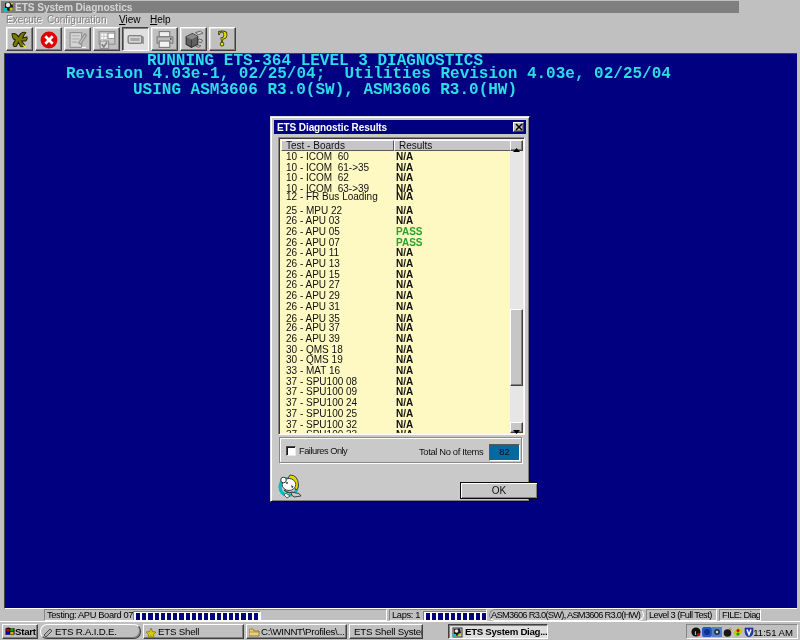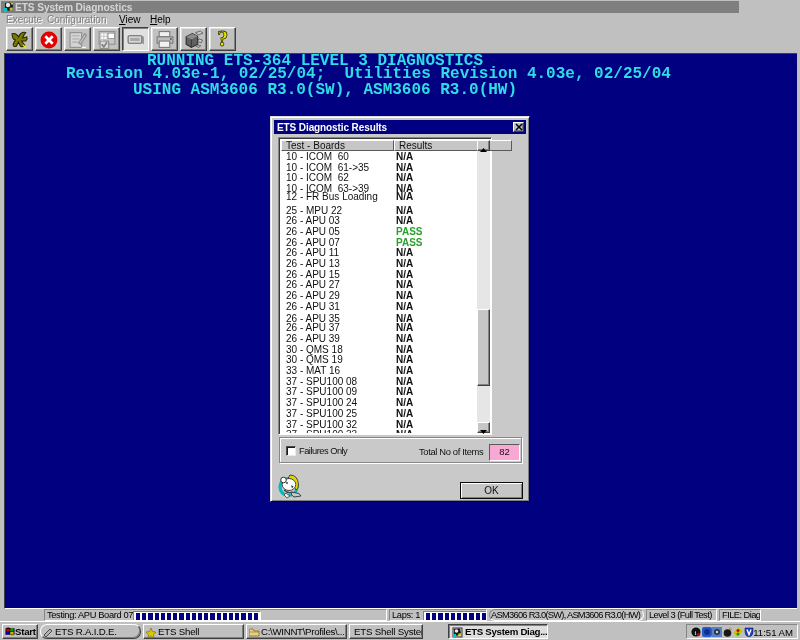--- a/index.html
+++ b/index.html
@@ -21,39 +21,39 @@
 
 #client{position:absolute;left:4px;top:53px;width:793px;height:556px;background:#000080;border-top:1px solid #404040;border-left:1px solid #404040;border-bottom:1px solid #fff;}
 .cl{position:absolute;color:#2edce6;font-family:"Liberation Mono",monospace;font-weight:bold;font-size:16px;line-height:10px;letter-spacing:0;white-space:pre;}
 
 #dialog{position:absolute;left:270px;top:116px;width:260px;height:386px;background:#c9c9c9;border:1px solid;border-color:#dfdfdf #0a0a0a #0a0a0a #dfdfdf;box-shadow:inset 1px 1px 0 #fff, inset -1px -1px 0 #808080;}
 #dtitle{position:absolute;left:3px;top:3px;right:3px;height:14px;background:#000080;}
 #dtitle span{position:absolute;left:3px;top:1px;color:#fff;font-weight:bold;font-size:10px;letter-spacing:-0.1px;line-height:13px;}
 #dclose{position:absolute;right:2px;top:2px;width:11px;height:10px;background:#c0c0c0;border:1px solid;border-color:#fff #404040 #404040 #fff;box-shadow:inset -1px -1px 0 #808080;}
 #dclose svg{position:absolute;left:1px;top:0px;}
 
-#list{position:absolute;left:7px;top:20px;width:214px;height:298px;background:#ffffff;border:1px solid;border-color:#868686 #fdfdfd #fdfdfd #868686;box-shadow:inset 1px 1px 0 #3a3a3a;}
+#list{position:absolute;left:7px;top:20px;width:247px;height:298px;background:#fef9c3;border:1px solid;border-color:#868686 #fdfdfd #fdfdfd #868686;box-shadow:inset 1px 1px 0 #3a3a3a;}
 #lhead{position:absolute;left:2px;top:2px;right:14px;height:11px;}
 .hcell{position:absolute;top:0;height:11px;background:#c6c6c6;border:1px solid;border-color:#fff #5a5a5a #5a5a5a #fff;font-size:10px;line-height:10px;color:#111;}
 #rows{position:absolute;left:2px;top:13px;right:14px;bottom:1px;overflow:hidden;}
 .row{position:absolute;left:0;width:100%;height:11px;font-size:10px;line-height:11px;color:#101010;white-space:pre;}
 .rname{position:absolute;left:5px;top:0;}
 .rres{position:absolute;left:115px;top:0;font-weight:bold;}
 .pass{color:#2aa02c;}
 
 #sbar{position:absolute;top:2px;right:1px;width:13px;bottom:1px;background:#e6e6e6;}
 .sbtn{position:absolute;left:0;width:13px;height:11px;background:#c6c6c6;border:1px solid;border-color:#fff #404040 #404040 #fff;box-shadow:inset -1px -1px 0 #808080;}
 #sthumb{position:absolute;left:0;width:13px;background:#c6c6c6;border:1px solid;border-color:#fff #404040 #404040 #fff;box-shadow:inset -1px -1px 0 #808080;}
 
 #grp{position:absolute;left:8px;top:320px;width:243px;height:26px;border:1px solid #87878b;box-shadow:inset 1px 1px 0 #fff, 1px 1px 0 #fff;}
 #cbx{position:absolute;left:6px;top:8px;width:10px;height:10px;background:#fff;border:1px solid;border-color:#4a4a4a #e8e8e8 #e8e8e8 #4a4a4a;box-shadow:inset 1px 1px 0 #1a1a1a;}
 #grp .lbl{position:absolute;font-size:9.6px;color:#101010;top:8px;}
-#tot{position:absolute;left:209px;top:6px;width:31px;height:17px;background:#f9a8d4;border:1px solid;border-color:#5a5a5a #fff #fff #5a5a5a;font-size:9.5px;color:#101010;text-align:center;line-height:14px;}
-
-#okbtn{position:absolute;left:189px;top:365px;width:63px;height:17px;background:#c6c6c6;border:1px solid #0a0a0a;box-shadow:inset 1px 1px 0 #fff, inset -1px -1px 0 #808080;font-size:10px;text-align:center;line-height:15px;color:#101010;}
+#tot{position:absolute;left:209px;top:6px;width:31px;height:17px;background:#0369a1;border:1px solid;border-color:#5a5a5a #fff #fff #5a5a5a;font-size:9.5px;color:#101010;text-align:center;line-height:14px;}
+
+#okbtn{position:absolute;left:189px;top:365px;width:78px;height:17px;background:#c6c6c6;border:1px solid #0a0a0a;box-shadow:inset 1px 1px 0 #fff, inset -1px -1px 0 #808080;font-size:10px;text-align:center;line-height:15px;color:#101010;}
 
 #status{position:absolute;left:2px;top:609px;width:796px;height:12px;background:#c0c0c0;font-size:9.3px;letter-spacing:-0.35px;color:#000;margin-left:42px;}
 .sp{position:absolute;top:0px;height:12px;border:1px solid;border-color:#868686 #fff #fff #868686;line-height:11px;white-space:nowrap;overflow:hidden;}
 .sp span{padding-left:2px;}
 .pbar{position:absolute;top:0.5px;height:10px;background:#fff;border:1px solid;border-color:#808080 #fff #fff #808080;overflow:hidden;}
 .pseg{position:absolute;top:1px;height:7.5px;width:4.2px;background:#000080;}
 
 #taskbar{position:absolute;left:0;top:621px;width:800px;height:19px;background:#c0c0c0;border-top:1px solid #fff;}
 .task{position:absolute;top:2px;height:15px;background:#c0c0c0;border:1px solid;border-color:#fff #404040 #404040 #fff;box-shadow:inset -1px -1px 0 #808080;font-size:9.7px;letter-spacing:-0.2px;color:#000;line-height:13px;white-space:nowrap;overflow:hidden;}
 .task.active{background:#dedede;border-color:#404040 #fff #fff #404040;box-shadow:inset 1px 1px 0 #808080;font-weight:bold;letter-spacing:-0.3px;}

